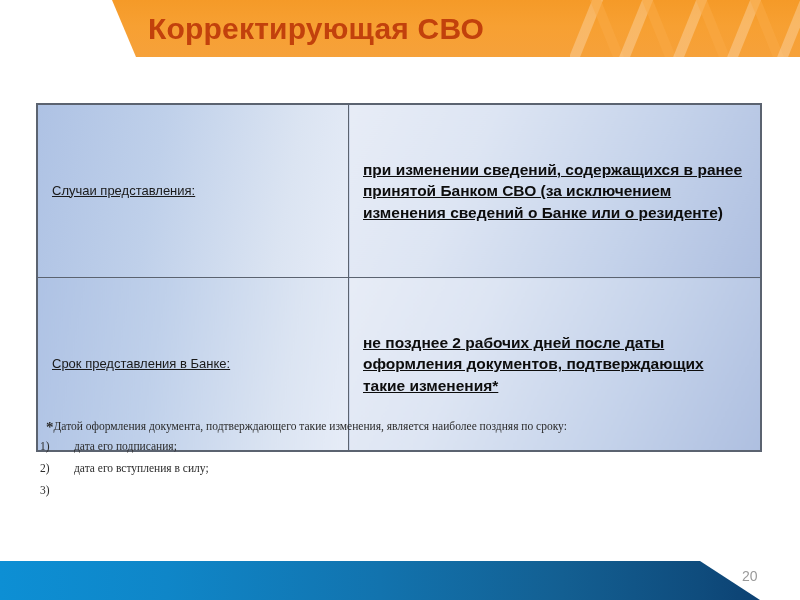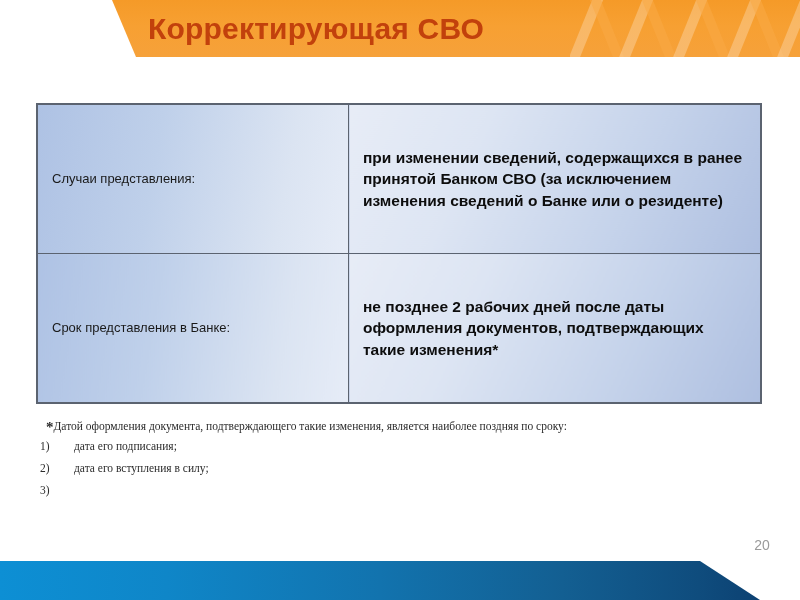--- a/index.html
+++ b/index.html
@@ -128,21 +128,22 @@
     top: 103px;
     width: 726px;
     height: 298px;
     border-collapse: collapse;
     border: 2px solid #5b6370;
     table-layout: fixed;
   }
   .tbl td {
     border: 1px solid #5b6370;
     vertical-align: middle;
-    padding: 0 14px;
+    padding: 12px 14px;
+    text-decoration: underline;
   }
   .col-label { width: 282px; }
 
   .cell-label {
     background: linear-gradient(100deg, #aec2e4 0%, #bfd0ea 38%, #dbe4f2 78%, #e6ecf7 100%);
     font-size: 13px;
     font-weight: normal;
     color: #1a1a1a;
     line-height: 1.3;
   }
@@ -201,23 +202,22 @@
     top: 561px;
     width: 760px;
     height: 39px;
     background: linear-gradient(90deg, #0d8fd4 0%, #0f86c8 22%, #1273ae 50%, #135f92 74%, #0f4c7d 92%, #0c4172 100%);
     -webkit-clip-path: polygon(0 0, 700px 0, 760px 39px, 0 39px);
     clip-path: polygon(0 0, 700px 0, 760px 39px, 0 39px);
   }
   .page-num {
     position: absolute;
     right: 18px;
-    top: 537px;
+    top: 568px;
     width: 40px;
-    text-align: center;
     font-size: 14px;
     color: #9a9a9a;
   }
 </style>
 </head>
 <body>
 
 <div class="slide">
 
   <div class="header">

